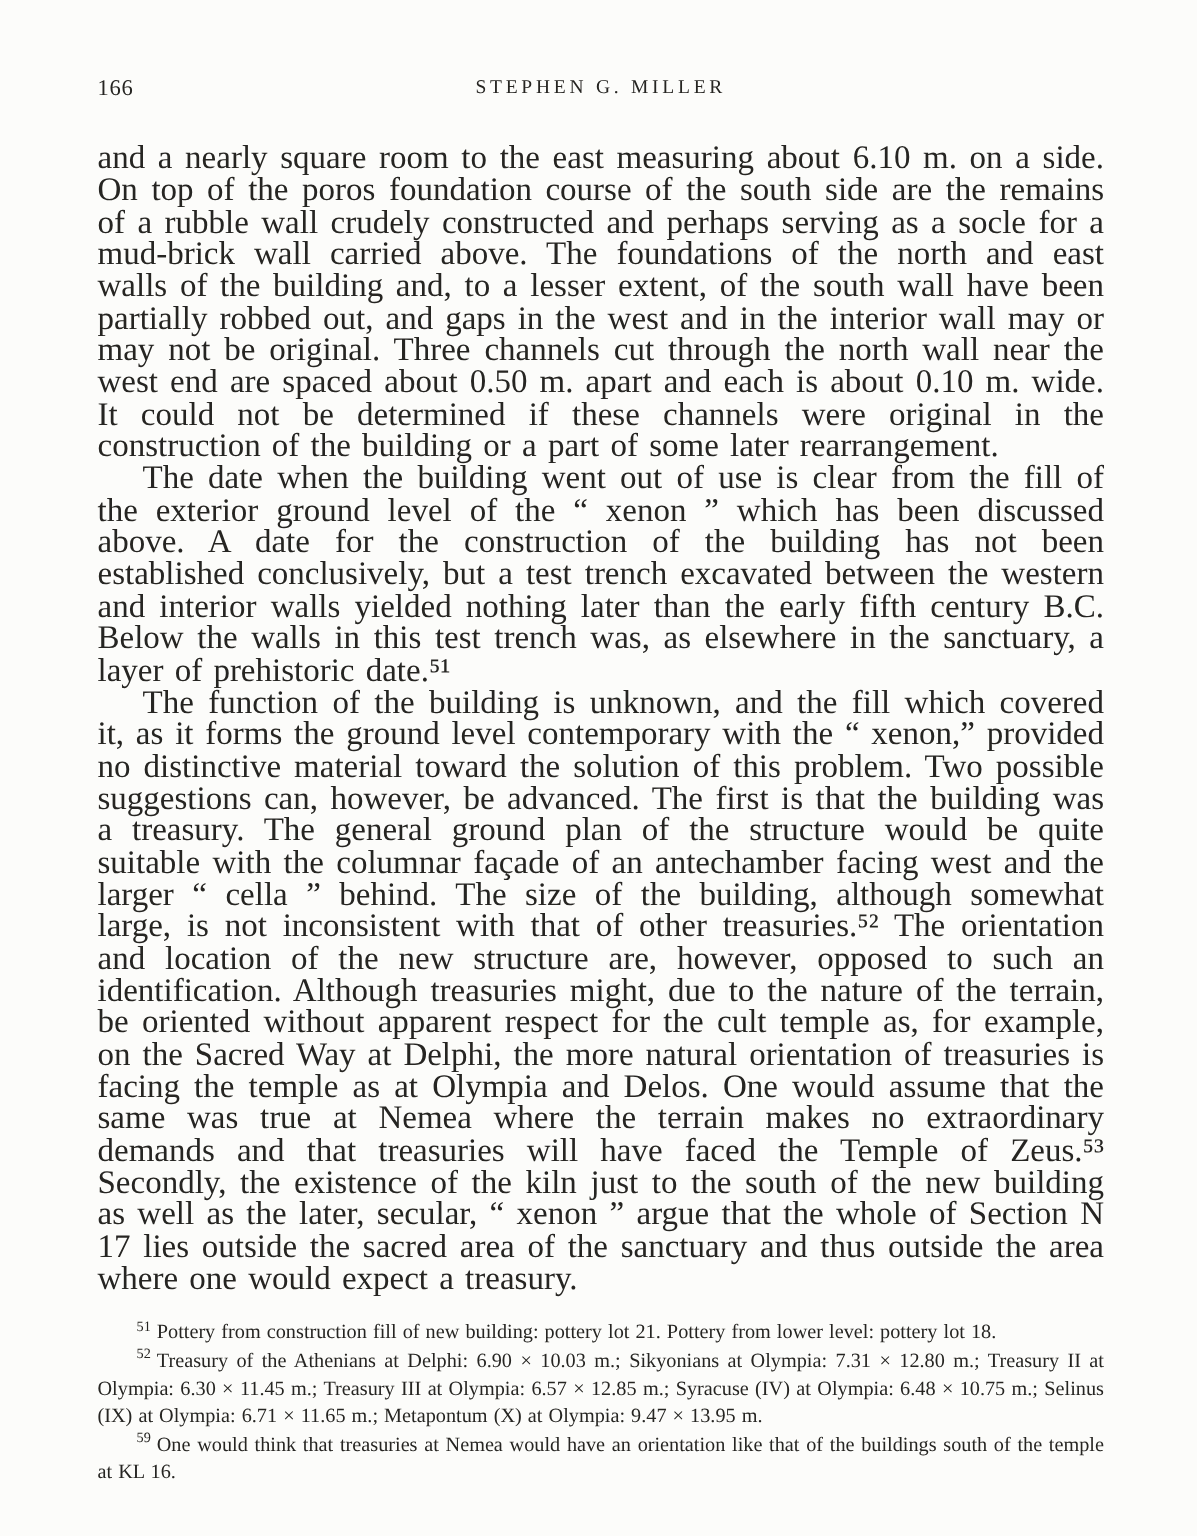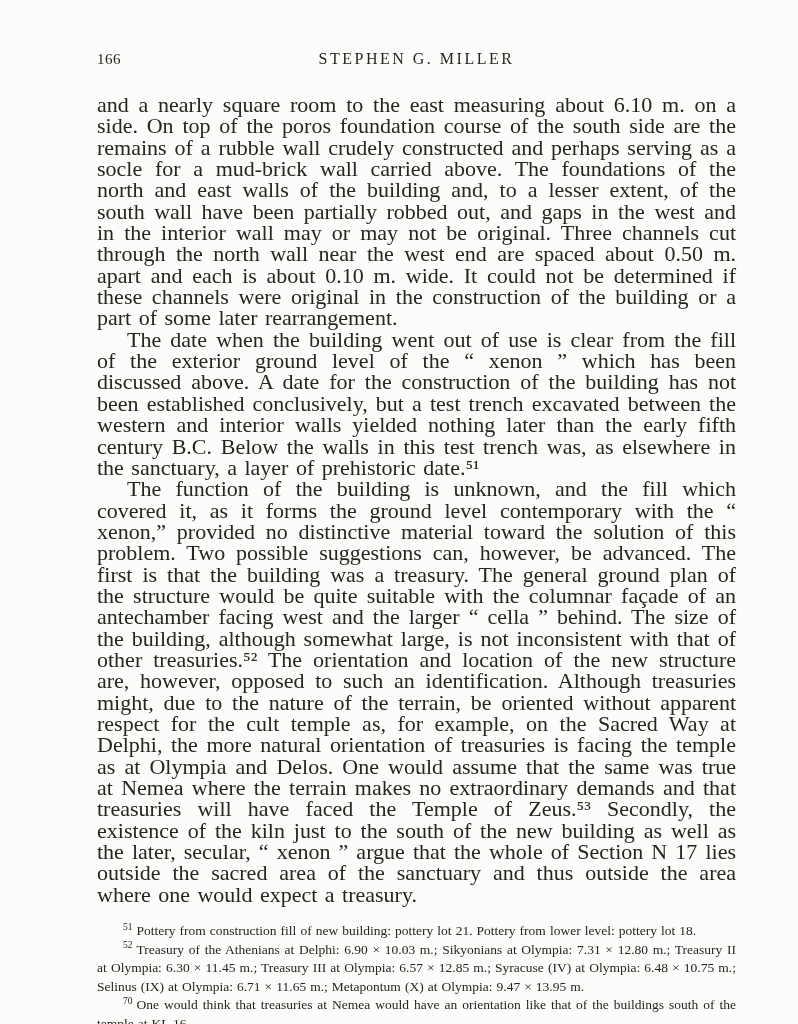--- a/index.html
+++ b/index.html
@@ -10,41 +10,41 @@
     width: 798px;
     height: 1024px;
     background: #fcfcfa;
     overflow: hidden;
   }
   .page {
     position: relative;
     width: 798px;
     height: 1024px;
     box-sizing: border-box;
-    padding: 50px 62px 0 97px;
+    padding: 50px 62px 0 65px;
     background: #fcfcfa;
     font-family: "Liberation Serif", "DejaVu Serif", serif;
     color: #262522;
   }
   .header {
     position: relative;
     height: 20px;
     margin-bottom: 24px;
   }
   .page-number {
     position: absolute;
     left: 0;
     top: 1px;
     font-size: 15px;
     letter-spacing: 0.5px;
   }
   .running-head {
     display: block;
     text-align: center;
-    font-size: 16px;
+    font-size: 13px;
     letter-spacing: 2.5px;
   }
   .body-text {
     font-size: 22px;
     line-height: 21.35px;
     text-align: justify;
     word-spacing: 0.09em;
   }
   .para {
     margin: 0;
@@ -82,16 +82,16 @@
 
   <div class="body-text">
     <p class="para first">and a nearly square room to the east measuring about 6.10 m. on a side. On top of the poros foundation course of the south side are the remains of a rubble wall crudely constructed and perhaps serving as a socle for a mud-brick wall carried above. The foundations of the north and east walls of the building and, to a lesser extent, of the south wall have been partially robbed out, and gaps in the west and in the interior wall may or may not be original. Three channels cut through the north wall near the west end are spaced about 0.50 m. apart and each is about 0.10 m. wide. It could not be determined if these channels were original in the construction of the building or a part of some later rearrangement.</p>
     <p class="para">The date when the building went out of use is clear from the fill of the exterior ground level of the “ xenon ” which has been discussed above. A date for the construction of the building has not been established conclusively, but a test trench excavated between the western and interior walls yielded nothing later than the early fifth century B.C. Below the walls in this test trench was, as elsewhere in the sanctuary, a layer of prehistoric date.⁵¹</p>
     <p class="para">The function of the building is unknown, and the fill which covered it, as it forms the ground level contemporary with the “ xenon,” provided no distinctive material toward the solution of this problem. Two possible suggestions can, however, be advanced. The first is that the building was a treasury. The general ground plan of the structure would be quite suitable with the columnar façade of an antechamber facing west and the larger “ cella ” behind. The size of the building, although somewhat large, is not inconsistent with that of other treasuries.⁵² The orientation and location of the new structure are, however, opposed to such an identification. Although treasuries might, due to the nature of the terrain, be oriented without apparent respect for the cult temple as, for example, on the Sacred Way at Delphi, the more natural orientation of treasuries is facing the temple as at Olympia and Delos. One would assume that the same was true at Nemea where the terrain makes no extraordinary demands and that treasuries will have faced the Temple of Zeus.⁵³ Secondly, the existence of the kiln just to the south of the new building as well as the later, secular, “ xenon ” argue that the whole of Section N 17 lies outside the sacred area of the sanctuary and thus outside the area where one would expect a treasury.</p>
   </div>
 
   <div class="footnotes">
     <p class="footnote"><sup>51</sup><span>Pottery from construction fill of new building: pottery lot 21. Pottery from lower level: pottery lot 18.</span></p>
     <p class="footnote"><sup>52</sup><span>Treasury of the Athenians at Delphi: 6.90 × 10.03 m.; Sikyonians at Olympia: 7.31 × 12.80 m.; Treasury II at Olympia: 6.30 × 11.45 m.; Treasury III at Olympia: 6.57 × 12.85 m.; Syracuse (IV) at Olympia: 6.48 × 10.75 m.; Selinus (IX) at Olympia: 6.71 × 11.65 m.; Metapontum (X) at Olympia: 9.47 × 13.95 m.</span></p>
-    <p class="footnote"><sup>70</sup><span>One would think that treasuries at Nemea would have an orientation like that of the buildings south of the temple at KL 16.</span></p>
+    <p class="footnote"><sup>59</sup><span>One would think that treasuries at Nemea would have an orientation like that of the buildings south of the temple at KL 16.</span></p>
   </div>
 
 </div>
 
 </body></html>

